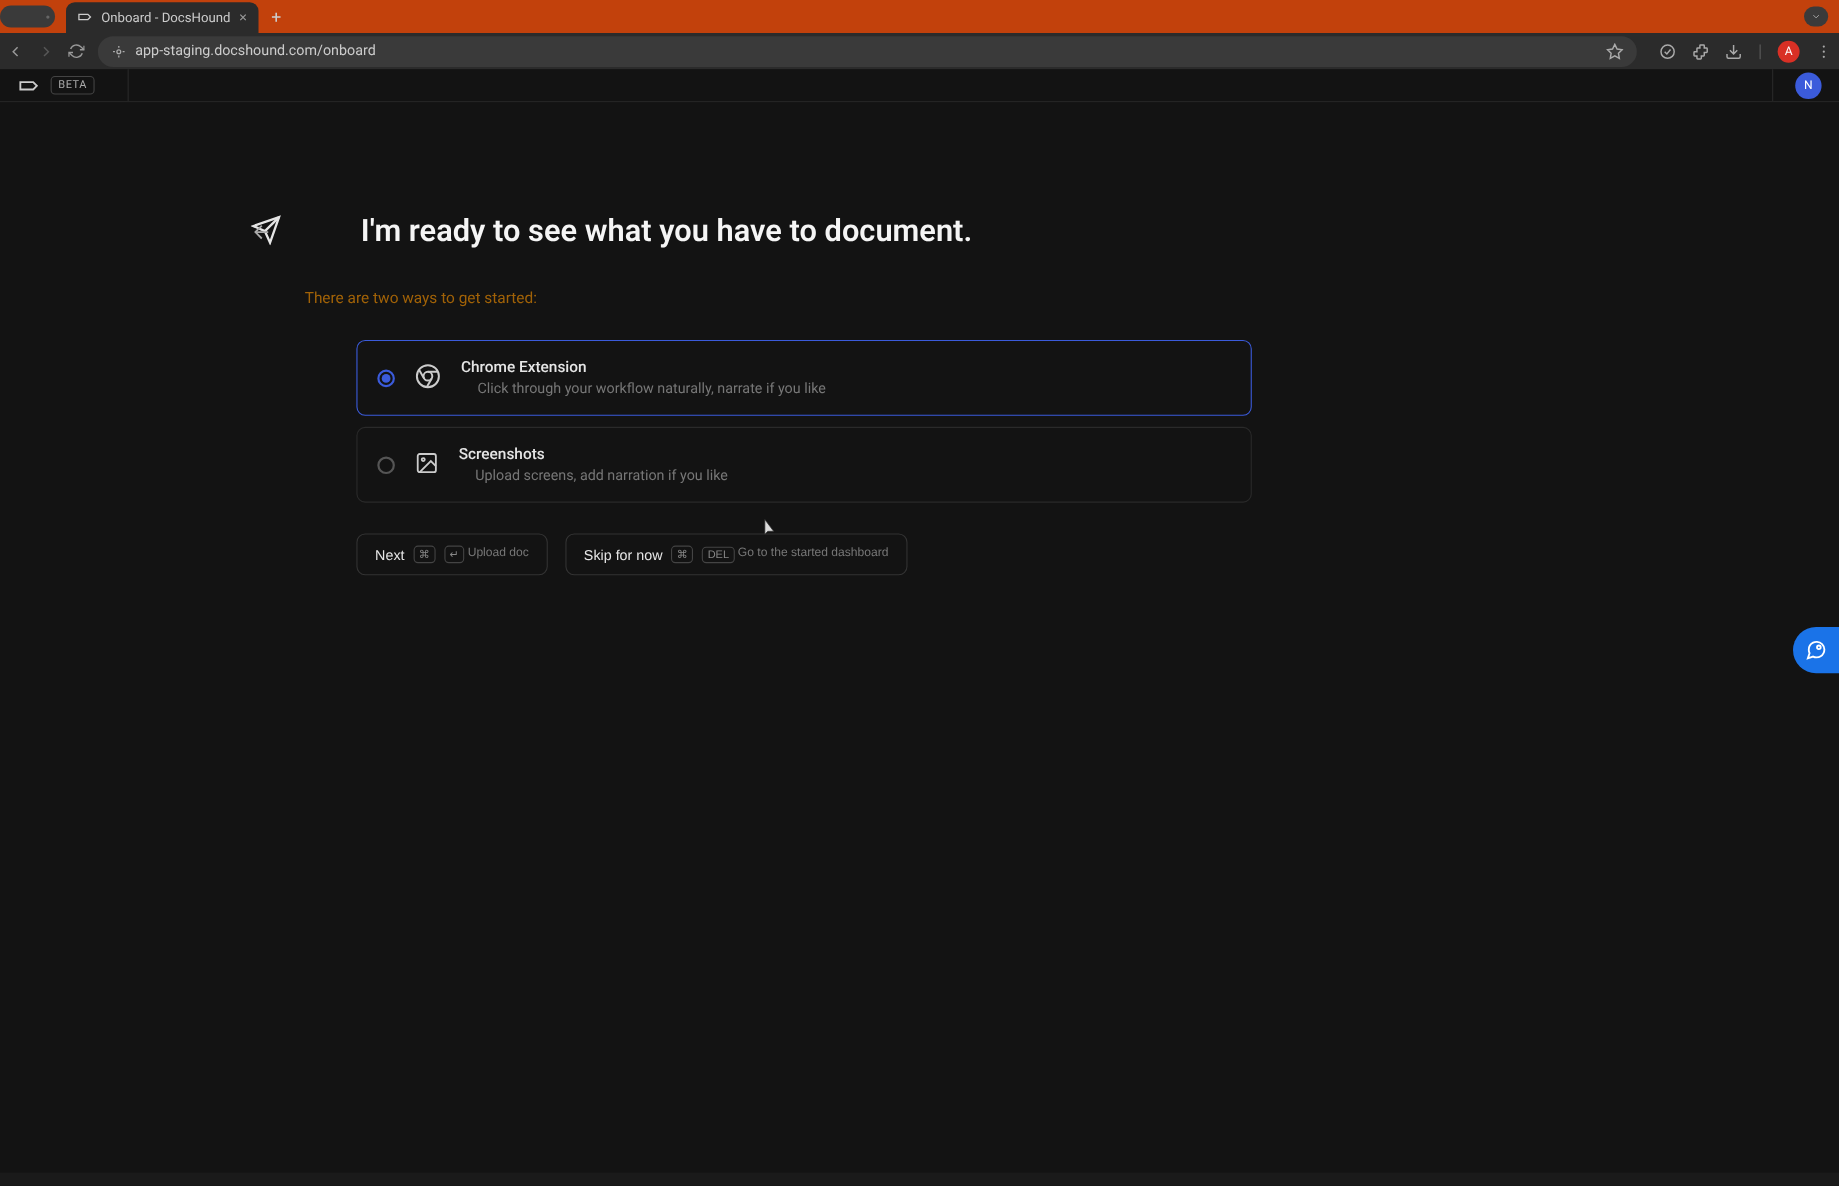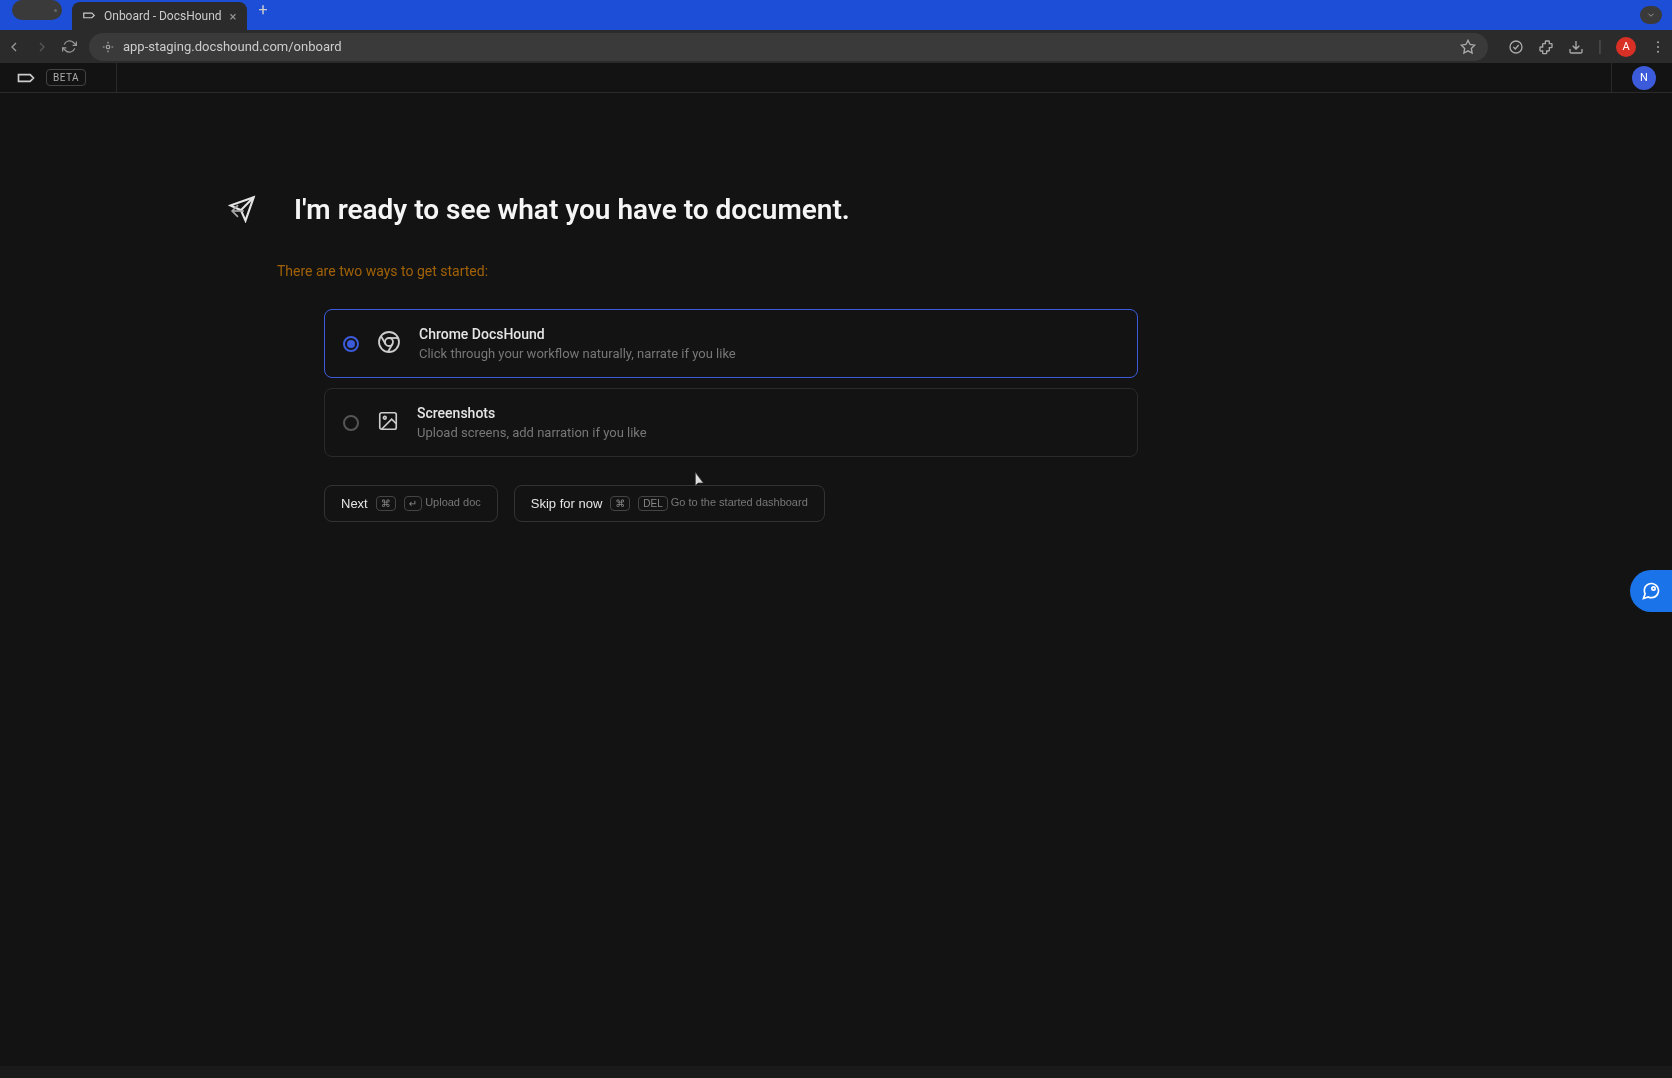--- a/index.html
+++ b/index.html
@@ -15,24 +15,24 @@
       height: 1078px;
       overflow: hidden;
     }
     
     .browser-chrome {
       background: #2b2b2b;
       height: 63px;
     }
     .tab-bar {
       display: flex;
-      align-items: flex-start;
+      align-items: center;
       height: 30px;
-      padding-left: 12px;
-      background: #1d4ed8;
+      padding-left: 0;
+      background: #c2410c;
     }
     .traffic-lights {
       width: 50px;
       height: 20px;
       background: #3a3a3a;
       border-radius: 10px;
       margin-right: 10px;
       display: flex;
       align-items: center;
       justify-content: flex-end;
@@ -200,21 +200,21 @@
       color: #aaa;
       cursor: pointer;
     }
     .content-wrap {
       max-width: 910px;
       margin-left: 228px;
     }
     .hero {
       display: flex;
       align-items: flex-start;
-      gap: 38px;
+      gap: 72px;
       margin-bottom: 36px;
     }
     .hero-icon {
       color: #e5e5e5;
       margin-top: 2px;
     }
     .hero-title {
       font-size: 28px;
       font-weight: 600;
       color: #f5f5f5;
@@ -273,20 +273,21 @@
       gap: 4px;
     }
     .option-title {
       font-size: 14px;
       color: #e5e5e5;
       font-weight: 500;
     }
     .option-desc {
       font-size: 13px;
       color: #777;
+      margin-left: 15px;
     }
     .actions {
       margin-left: 96px;
       margin-top: 28px;
       display: flex;
       gap: 16px;
     }
     .action-btn {
       border: 1px solid #333;
       border-radius: 8px;
@@ -476,21 +477,21 @@
         <span class="option-icon">
           <svg width="24" height="24" viewBox="0 0 24 24" fill="none" stroke="currentColor" stroke-width="1.8">
               <circle cx="12" cy="12" r="10"></circle>
               <circle cx="12" cy="12" r="4"></circle>
               <line x1="21.17" y1="8" x2="12" y2="8"></line>
               <line x1="3.95" y1="6.06" x2="8.54" y2="14"></line>
               <line x1="10.88" y1="21.94" x2="15.46" y2="14"></line>
             </svg>
         </span>
         <div class="option-text">
-          <span class="option-title">Chrome DocsHound</span>
+          <span class="option-title">Chrome Extension</span>
           <span class="option-desc">Click through your workflow naturally, narrate if you like</span>
         </div>
       </div>
 
       <div class="option-card">
         <span class="radio"></span>
         <span class="option-icon">
           <svg width="22" height="22" viewBox="0 0 24 24" fill="none" stroke="currentColor" stroke-width="1.8">
               <rect x="3" y="3" width="18" height="18" rx="2"></rect>
               <circle cx="8.5" cy="8.5" r="1.5"></circle>

